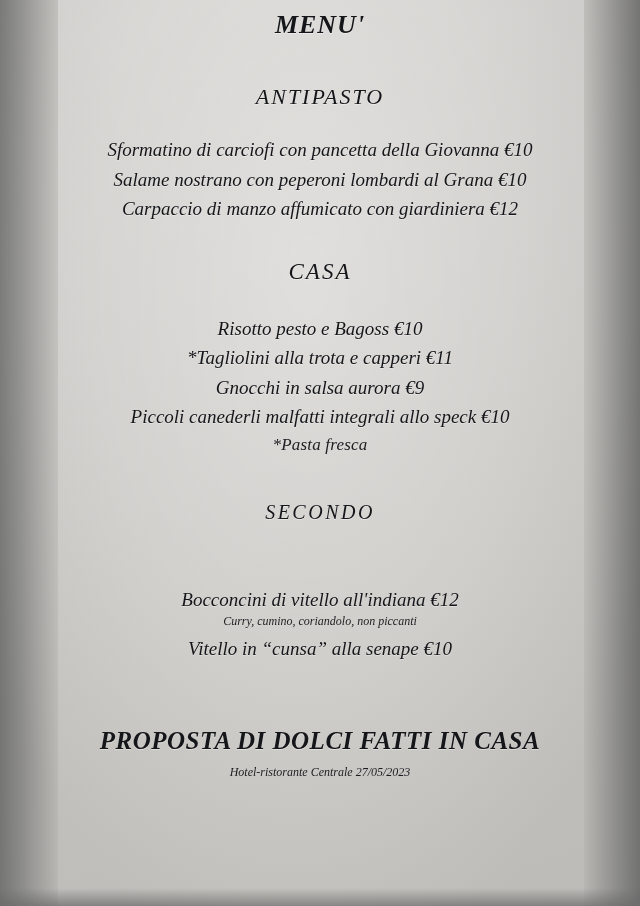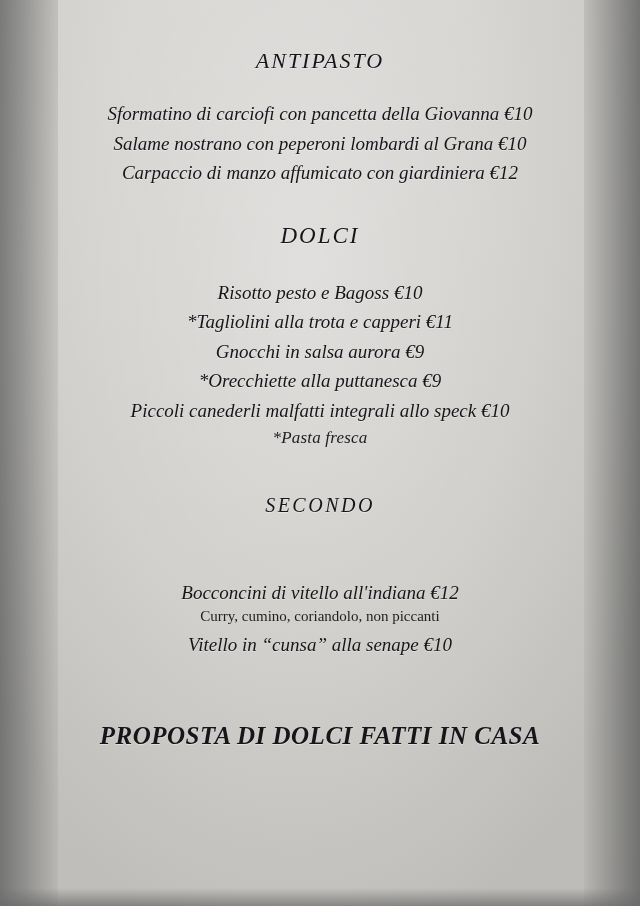--- a/index.html
+++ b/index.html
@@ -91,21 +91,22 @@
   }
   .item.small-gap { margin-bottom: 0; }
   .note {
     font-size: 17px;
     font-style: italic;
     letter-spacing: 0.2px;
     margin: 4px 0 0 0;
     color: #1d1e22;
   }
   .note-inline {
-    font-size: 15px;
+    font-size: 12px;
+    font-style: italic;
     margin: 1px 0 6px 0;
     color: #1d1e22;
   }
   .footer-title {
     margin-top: 64px;
     font-size: 25px;
     font-style: italic;
     font-weight: bold;
     letter-spacing: 0.5px;
     white-space: nowrap;
@@ -121,42 +122,43 @@
 </head>
 <body>
 
 <div class="page">
   <div class="edge-left"></div>
   <div class="edge-right"></div>
   <div class="edge-bottom"></div>
 
   <div class="content">
 
+    <div class="menu-title">MENU'</div>
 
     <div class="section-heading h-antipasto">ANTIPASTO</div>
     <ul class="items antipasto">
       <li class="item">Sformatino di carciofi con pancetta della Giovanna €10</li>
       <li class="item">Salame nostrano con peperoni lombardi al Grana €10</li>
       <li class="item">Carpaccio di manzo affumicato con giardiniera €12</li>
     </ul>
 
-    <div class="section-heading h-primo">DOLCI</div>
+    <div class="section-heading h-primo">CASA</div>
     <ul class="items primo">
       <li class="item">Risotto pesto e Bagoss €10</li>
       <li class="item">*Tagliolini alla trota e capperi €11</li>
       <li class="item">Gnocchi in salsa aurora €9</li>
-      <li class="item">*Orecchiette alla puttanesca €9</li>
       <li class="item">Piccoli canederli malfatti integrali allo speck €10</li>
     </ul>
     <div class="note">*Pasta fresca</div>
 
     <div class="section-heading h-secondo">SECONDO</div>
     <ul class="items secondo">
       <li class="item small-gap">Bocconcini di vitello all'indiana €12</li>
       <li class="note-inline">Curry, cumino, coriandolo, non piccanti</li>
       <li class="item">Vitello in “cunsa” alla senape €10</li>
     </ul>
 
     <div class="footer-title">PROPOSTA DI DOLCI FATTI IN CASA</div>
+    <div class="footer-sub">Hotel-ristorante Centrale 27/05/2023</div>
   </div>
 
   <div class="sheen"></div>
 </div>
 
 </body></html>

